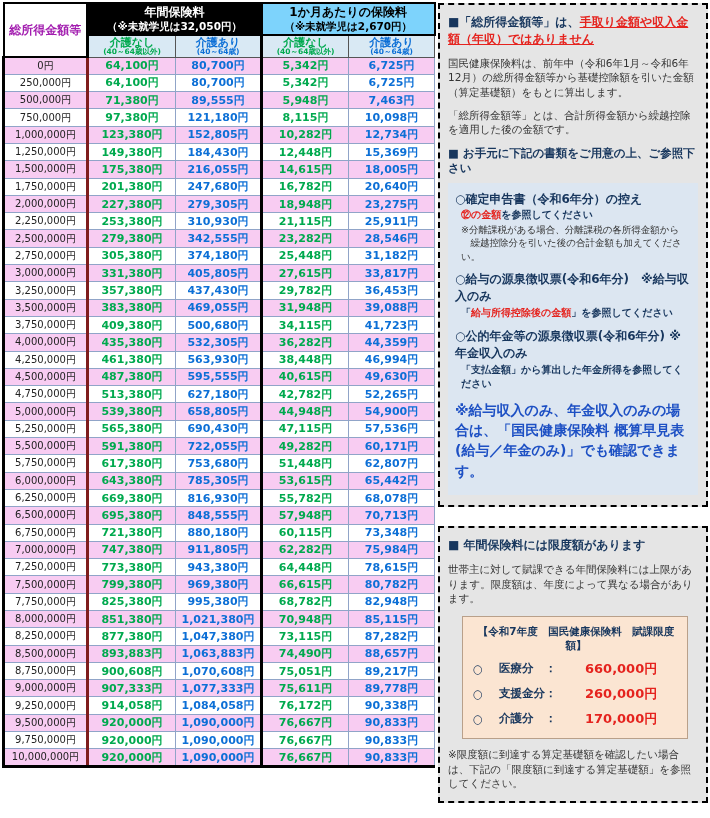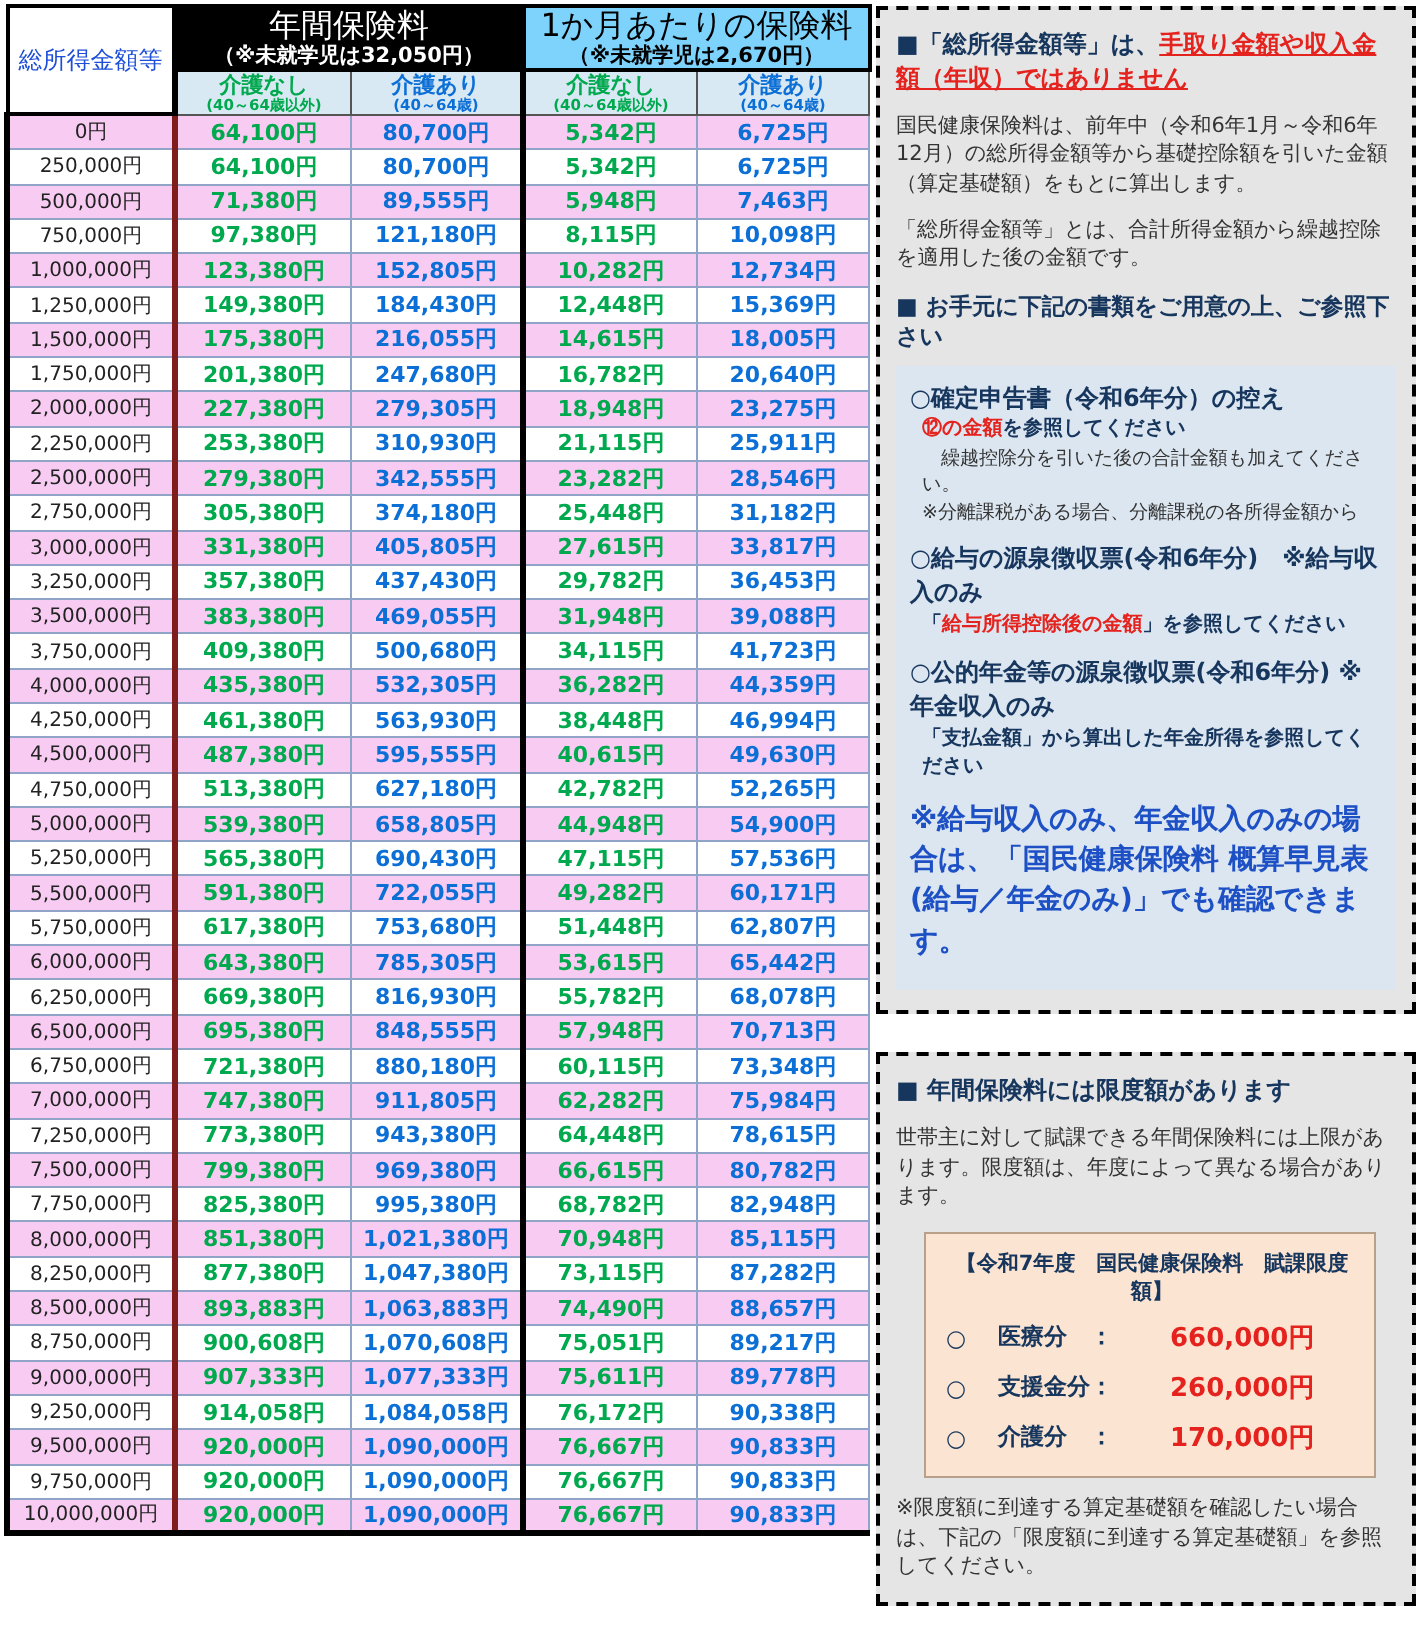--- a/index.html
+++ b/index.html
@@ -7,23 +7,23 @@
   body { position:relative; overflow:hidden; }
 
   
   .premium-table { position:absolute; left:2px; top:2px; border-collapse:collapse; table-layout:fixed; }
   .premium-table col.c-income { width:84px; }
   .premium-table col.c-anc { width:88px; }
   .premium-table col.c-ac  { width:86px; }
   .premium-table col.c-mnc { width:87px; }
   .premium-table col.c-mc  { width:86px; }
   .premium-table th { border:2px solid #000; text-align:center; vertical-align:middle; padding:0; }
-  .premium-table th.corner { font-size:12px; font-weight:normal; background:#fff; color:#1d4ed8; }
+  .premium-table th.corner { font-size:12px; font-weight:bold; background:#fff; color:#a21caf; }
   .premium-table th.grp { height:32px; line-height:1.15; }
-  .premium-table th.grp .l1 { display:block; font-size:16px; font-weight:normal; }
+  .premium-table th.grp .l1 { display:block; font-size:12px; font-weight:bold; }
   .premium-table th.grp .l2 { display:block; font-size:10.5px; font-weight:bold; }
   .premium-table th.annual { background:#000; color:#fff; }
   .premium-table th.monthly { background:#7dd3fc; color:#000; }
   .premium-table th.sub { height:22px; background:#d9e9f4; border:1px solid #555; line-height:1.05; }
   .premium-table th.sub .l1 { display:block; font-size:11px; font-weight:bold; }
   .premium-table th.sub .l2 { display:block; font-size:7.5px; font-weight:bold; }
   .premium-table th.sub.nocare { color:#00a94e; }
   .premium-table th.sub.care { color:#0c6fd6; }
   .premium-table th.gsep, .premium-table td.gsep { border-right:3px solid #000 !important; }
   .premium-table th.gleft, .premium-table td.gleft { border-left:3px solid #000 !important; }
@@ -406,22 +406,22 @@
     <div class="box-title">
       <span>■「総所得金額等」は、</span><span class="red-u">手取り金額や収入金額（年収）ではありません</span>
     </div>
     <div class="para">国民健康保険料は、前年中（令和6年1月～令和6年12月）の総所得金額等から基礎控除額を引いた金額（算定基礎額）をもとに算出します。</div>
     <div class="para">「総所得金額等」とは、合計所得金額から繰越控除を適用した後の金額です。</div>
     <div class="docs-title">■ お手元に下記の書類をご用意の上、ご参照下さい</div>
     <div class="blue-panel">
       <div class="doc-item">
         <div class="doc-head">○確定申告書（令和6年分）の控え</div>
         <div class="doc-line"><span class="red">⑫の金額</span><span>を参照してください</span></div>
+        <div class="doc-note">※分離課税がある場合、分離課税の各所得金額から</div>
         <div class="doc-note">　繰越控除分を引いた後の合計金額も加えてください。</div>
-        <div class="doc-note">※分離課税がある場合、分離課税の各所得金額から</div>
       </div>
       <div class="doc-item">
         <div class="doc-head">○給与の源泉徴収票(令和6年分)　※給与収入のみ</div>
         <div class="doc-line"><span>「</span><span class="red">給与所得控除後の金額</span><span>」を参照してください</span></div>
       </div>
       <div class="doc-item">
         <div class="doc-head">○公的年金等の源泉徴収票(令和6年分) ※年金収入のみ</div>
         <div class="doc-line">「支払金額」から算出した年金所得を参照してください</div>
       </div>
       <div class="panel-note">※給与収入のみ、年金収入のみの場合は、「国民健康保険料 概算早見表(給与／年金のみ)」でも確認できます。</div>

